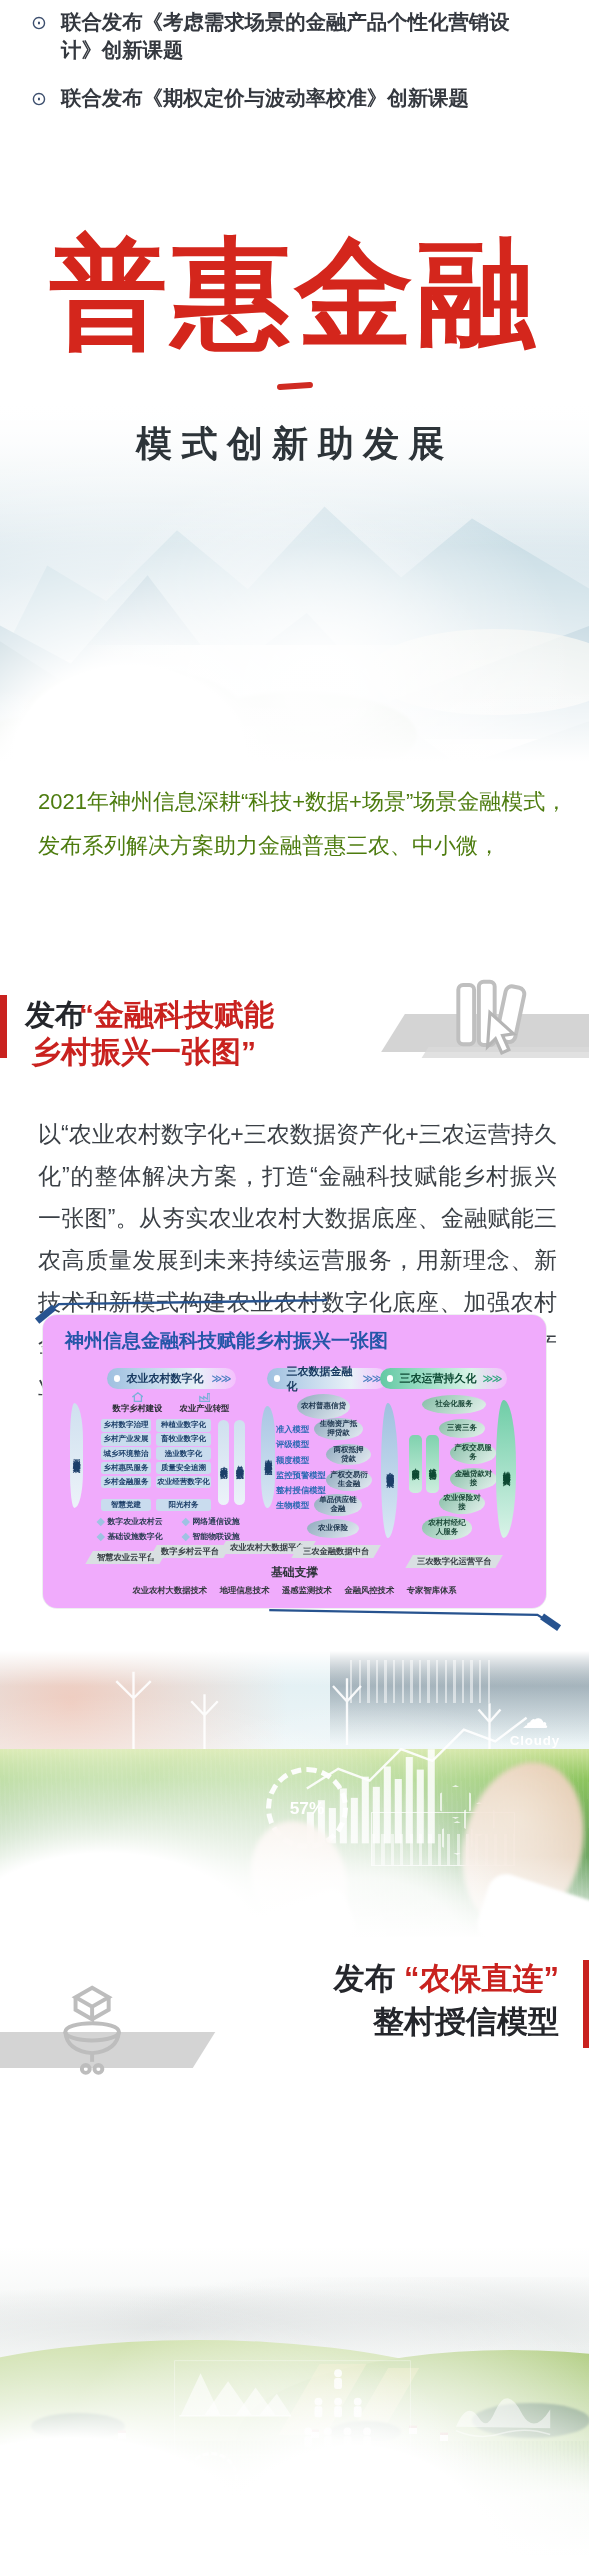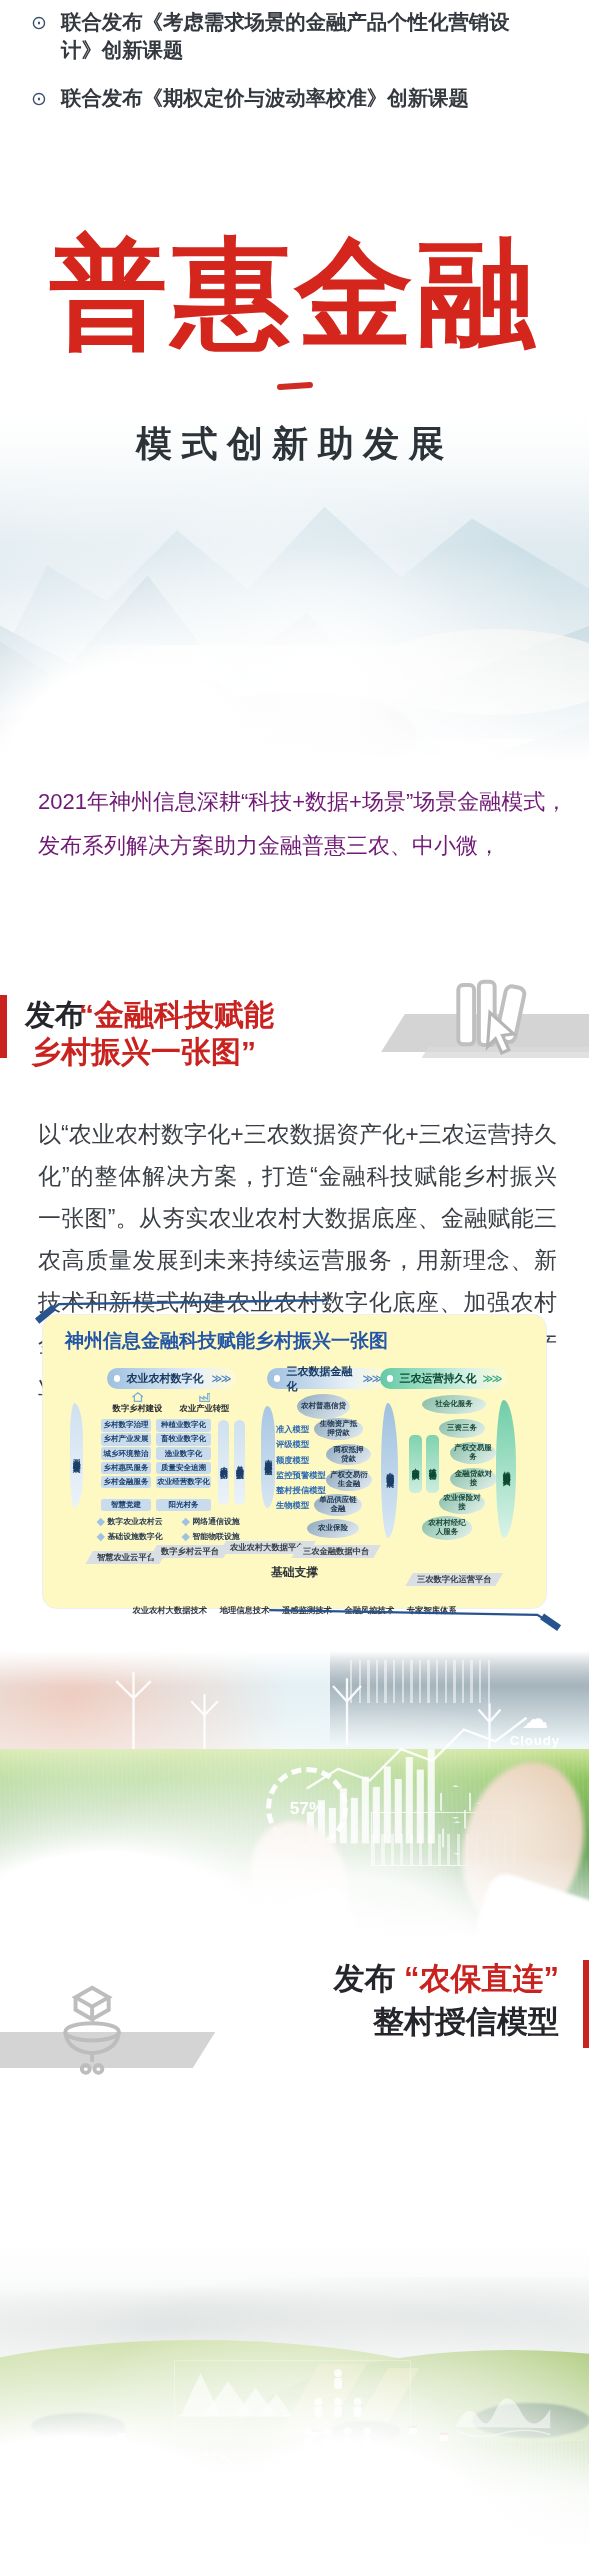--- a/index.html
+++ b/index.html
@@ -41,21 +41,21 @@
      background:radial-gradient(ellipse at 55% 78%,rgba(255,255,255,.95) 8%,transparent 55%),
                 radial-gradient(ellipse at 22% 96%,#fff 18%,transparent 60%),
                 radial-gradient(ellipse at 90% 90%,rgba(255,255,255,.8) 10%,transparent 50%);}
   .hero-fade-top{position:absolute;left:0;top:0;width:100%;height:45%;
      background:linear-gradient(180deg,#fff 6%,rgba(255,255,255,0) 90%);}
   .hero-fade-bot{position:absolute;left:0;bottom:0;width:100%;height:22%;
      background:linear-gradient(0deg,#fff 15%,rgba(255,255,255,0) 100%);}
 
   
   .intro{left:38px;top:736px;width:550px;}
-  .intro-line{font-size:22px;line-height:44px;font-weight:500;color:#701a75;white-space:nowrap;}
+  .intro-line{font-size:22px;line-height:44px;font-weight:500;color:#4d7c0f;white-space:nowrap;}
   .para{font-size:23px;line-height:42px;font-weight:500;color:#3b4046;text-align:justify;}
   .para1{left:38px;top:1113px;width:519px;}
   .para2{left:38px;top:2076px;width:519px;}
 
   
   .redbar-l{left:0;top:995px;width:7px;height:63px;background:#c9221f;}
   .s1-prefix{left:25px;top:995px;font-size:30px;font-weight:800;color:#24262b;}
   .s1-red1{left:79px;top:995px;font-size:30px;font-weight:800;color:#c9221f;}
   .s1-red2{left:31px;top:1032px;font-size:30px;font-weight:800;color:#c9221f;}
   .stamp-band{left:393px;top:1014px;width:212px;height:38px;background:#cdcdcd;transform:skewX(-32deg);opacity:.85;}
@@ -63,21 +63,21 @@
   .stamp-icon{left:452px;top:977px;width:79px;height:83px;}
 
   .s2-line1{right:31px;top:1958px;font-size:31px;font-weight:800;color:#24262b;white-space:nowrap;}
   .s2-red{color:#c9221f;}
   .s2-line2{right:31px;top:2001px;font-size:31px;font-weight:800;color:#24262b;}
   .redbar-r{left:583px;top:1960px;width:7px;height:88px;background:#c9221f;}
   .funnel-band{left:-23.6px;top:2032px;width:228px;height:36px;background:#cccccc;transform:skewX(-32deg);opacity:.85;}
   .funnel-icon{left:55px;top:1983px;width:75px;height:93px;}
 
   
-  .card{left:43px;top:1315px;width:503px;height:293px;background:#fef9c3;border-radius:14px;
+  .card{left:43px;top:1315px;width:503px;height:293px;background:#f0abfc;border-radius:14px;
         box-shadow:0 0 0 0.8px #e9eced;z-index:2;}
   .card *{box-sizing:border-box;}
   .card-title{position:absolute;left:22px;top:12.6px;font-size:19px;font-weight:800;color:#2456a8;}
   .pill{position:absolute;top:53px;height:21px;border-radius:11px;display:flex;align-items:center;
         padding:0 6.3px 0 7px;font-size:11px;font-weight:800;color:#16385f;
         background:linear-gradient(90deg,#9fc0e0 0%,#e8f1f8 70%,rgba(255,255,255,.25) 100%);}
   .pill .dot{width:6.3px;height:6.3px;border-radius:50%;background:#fff;margin-right:6.3px;flex:none;}
   .pill .chev{margin-left:auto;font-size:10.2px;font-weight:700;color:#4a7fc1;letter-spacing:-1.6px;}
   .pill.green{background:linear-gradient(90deg,#63c9a4 0%,#d9f3e8 72%,rgba(255,255,255,.25) 100%);color:#0d4a33;}
   .pill.green .chev{color:#2fa87e;}
@@ -118,25 +118,25 @@
       text-align:center;font-size:7.5px;font-weight:700;color:#223a52;line-height:1.15;
       background:linear-gradient(135deg,#8fa9bd,#e6edf3);padding:1.6px 3.9px;}
   .el.green{background:linear-gradient(135deg,#86bda6,#e6f3ee);color:#1d4a3a;}
 
   .plats{position:absolute;inset:0;}
   .plat{position:absolute;height:13.4px;display:flex;align-items:center;padding:0 7.9px;}
   .plat::before{content:"";position:absolute;inset:0;background:#d9dfe2;transform:skewX(-30deg);}
   .plat span{position:relative;font-size:8.3px;font-weight:800;color:#3a4147;white-space:nowrap;}
   .plats > :nth-child(1){left:46px;top:236px;} .plats > :nth-child(2){left:110px;top:230px;}
   .plats > :nth-child(3){left:179px;top:226px;} .plats > :nth-child(4){left:252px;top:230px;}
-  .plats > :nth-child(5){left:366px;top:240px;margin-top:18px;}
+  .plats > :nth-child(5){left:366px;top:240px;}
   .foundation-title{position:absolute;left:0;top:250px;width:503px;text-align:center;
                     font-size:11.8px;font-weight:800;color:#2c3238;}
   .foundation-row{position:absolute;left:0;top:270px;width:503px;display:flex;justify-content:center;gap:12.6px;}
-  .fitem{font-size:8.3px;font-weight:800;color:#343a40;white-space:nowrap;margin-top:20px;}
+  .fitem{font-size:8.3px;font-weight:800;color:#343a40;white-space:nowrap;}
   .accent{z-index:3;}
 
   
   .photo2{left:0;top:1651px;width:590px;height:293px;overflow:hidden;z-index:1;}
   .p2sky{position:absolute;inset:0;background:linear-gradient(180deg,#dfeef2 0%,#f2f8f9 45%,#fff 100%);}
   .p2pink{position:absolute;inset:0;background:radial-gradient(circle at 12% 18%,rgba(240,198,183,.85),transparent 38%);}
   .p2panel{position:absolute;left:330px;top:0;width:259px;height:94px;
            background:linear-gradient(180deg,rgba(28,48,68,.5),rgba(28,48,68,0));}
   .p2panelbars{position:absolute;left:350px;top:9.4px;width:142px;height:43px;opacity:.7;
      background:repeating-linear-gradient(90deg,rgba(255,255,255,.75) 0 2.4px,transparent 2.4px 8.6px);}

